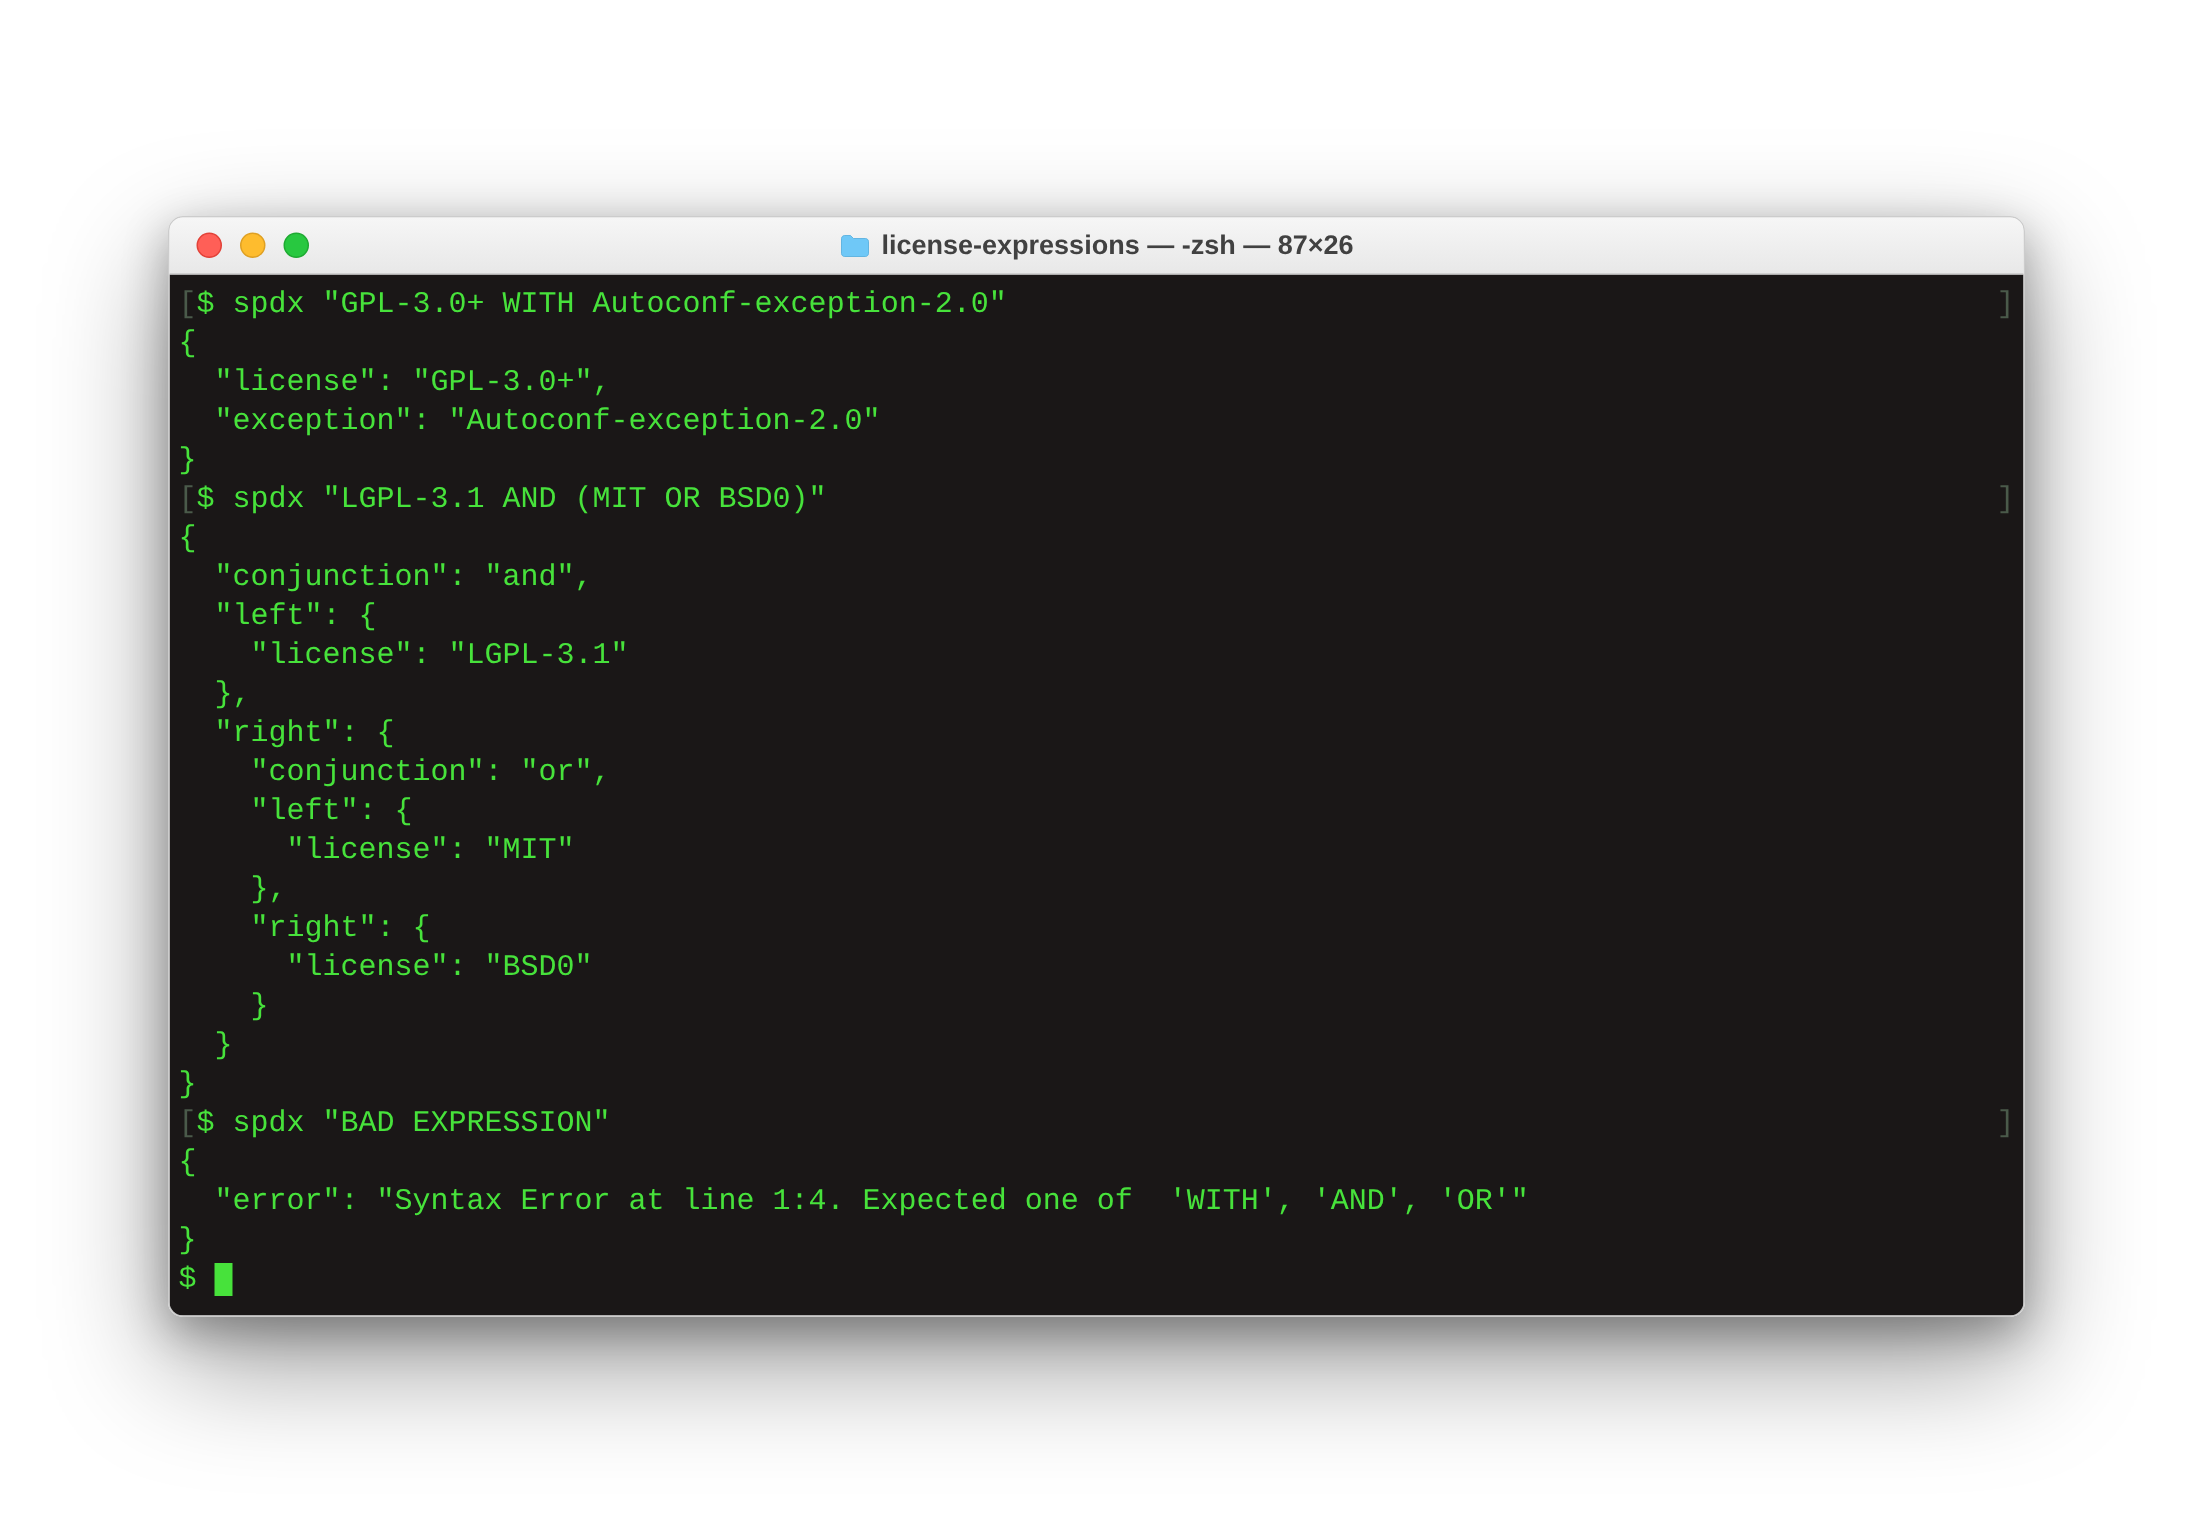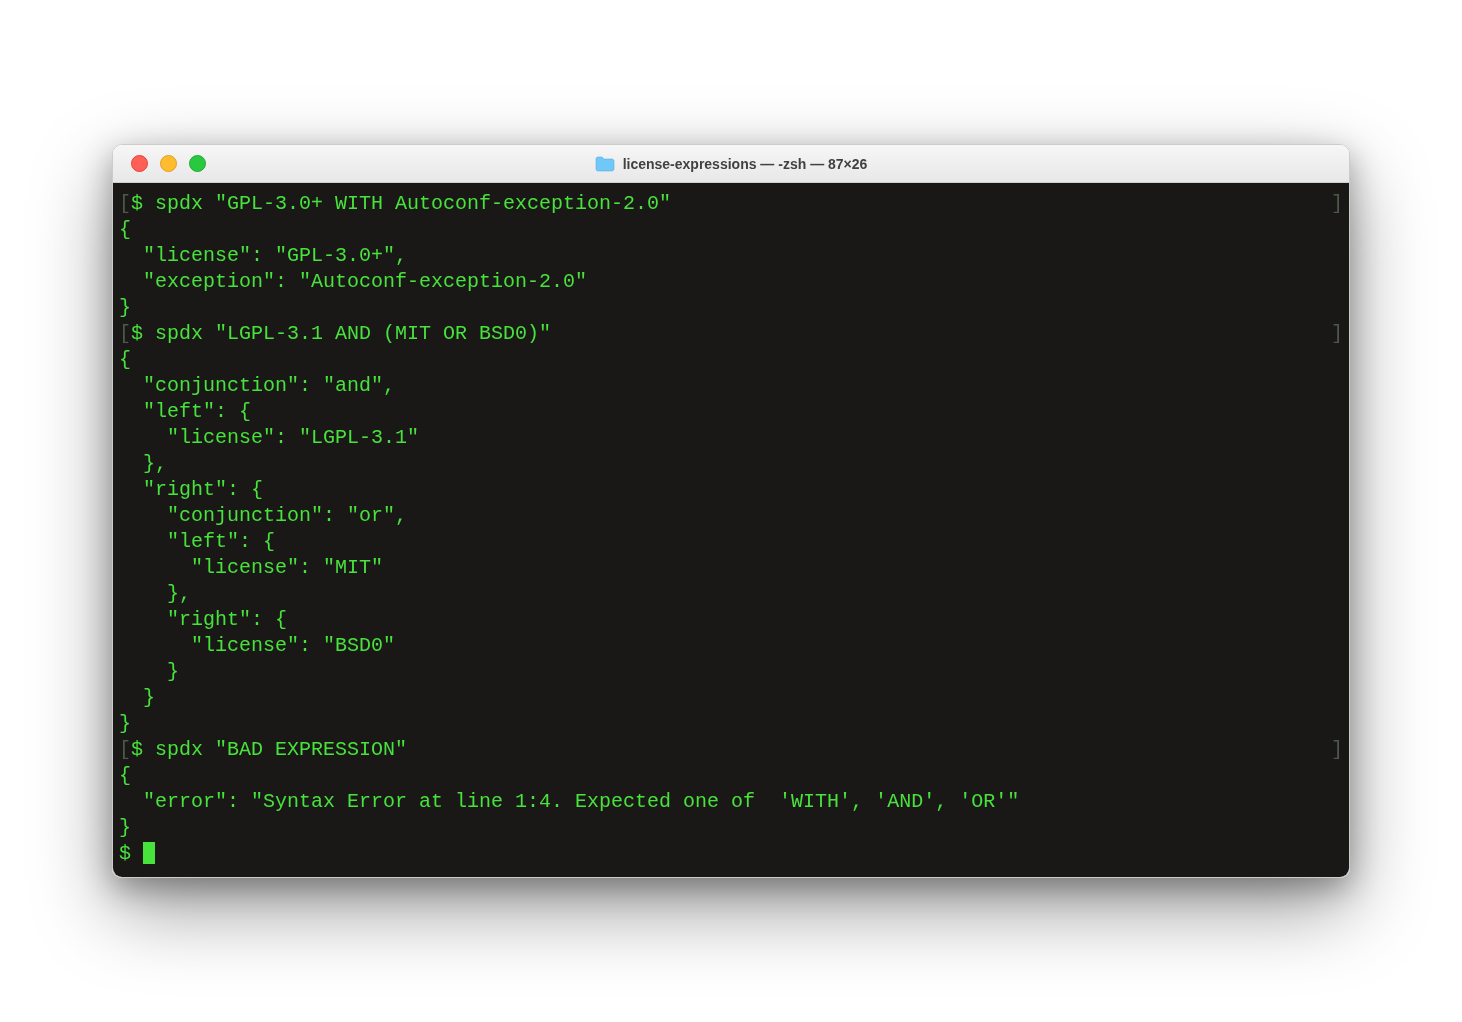--- a/index.html
+++ b/index.html
@@ -67,21 +67,21 @@
       height: 16px;
       position: relative;
     }
     
     .folder-icon svg {
       display: block;
     }
     
     .title-text {
       font-family: -apple-system, BlinkMacSystemFont, "Segoe UI", sans-serif;
-      font-size: 14px;
+      font-size: 18px;
       font-weight: 600;
       color: #414141;
     }
     
     .terminal {
       background: #1a1717;
       padding: 8px 6px 10px 6px;
       min-height: 680px;
     }
     

